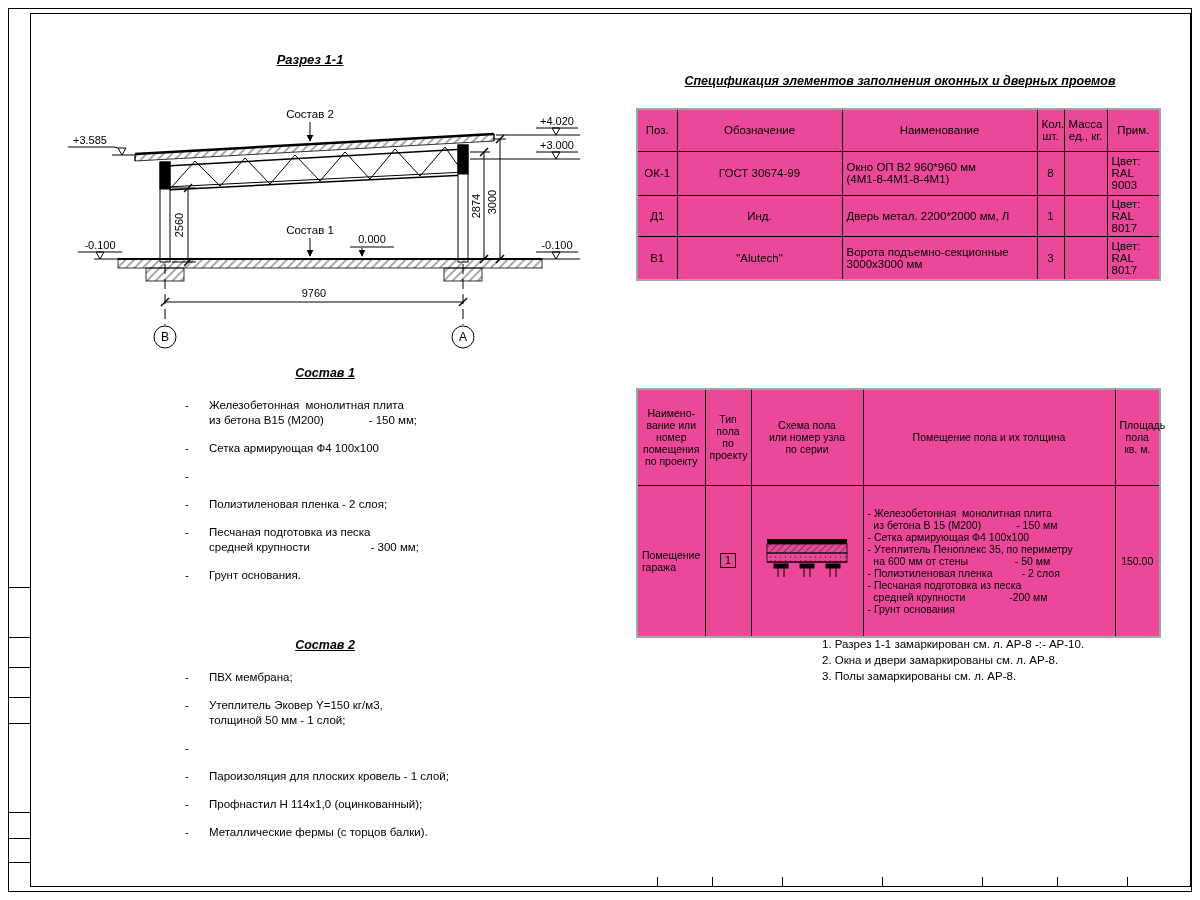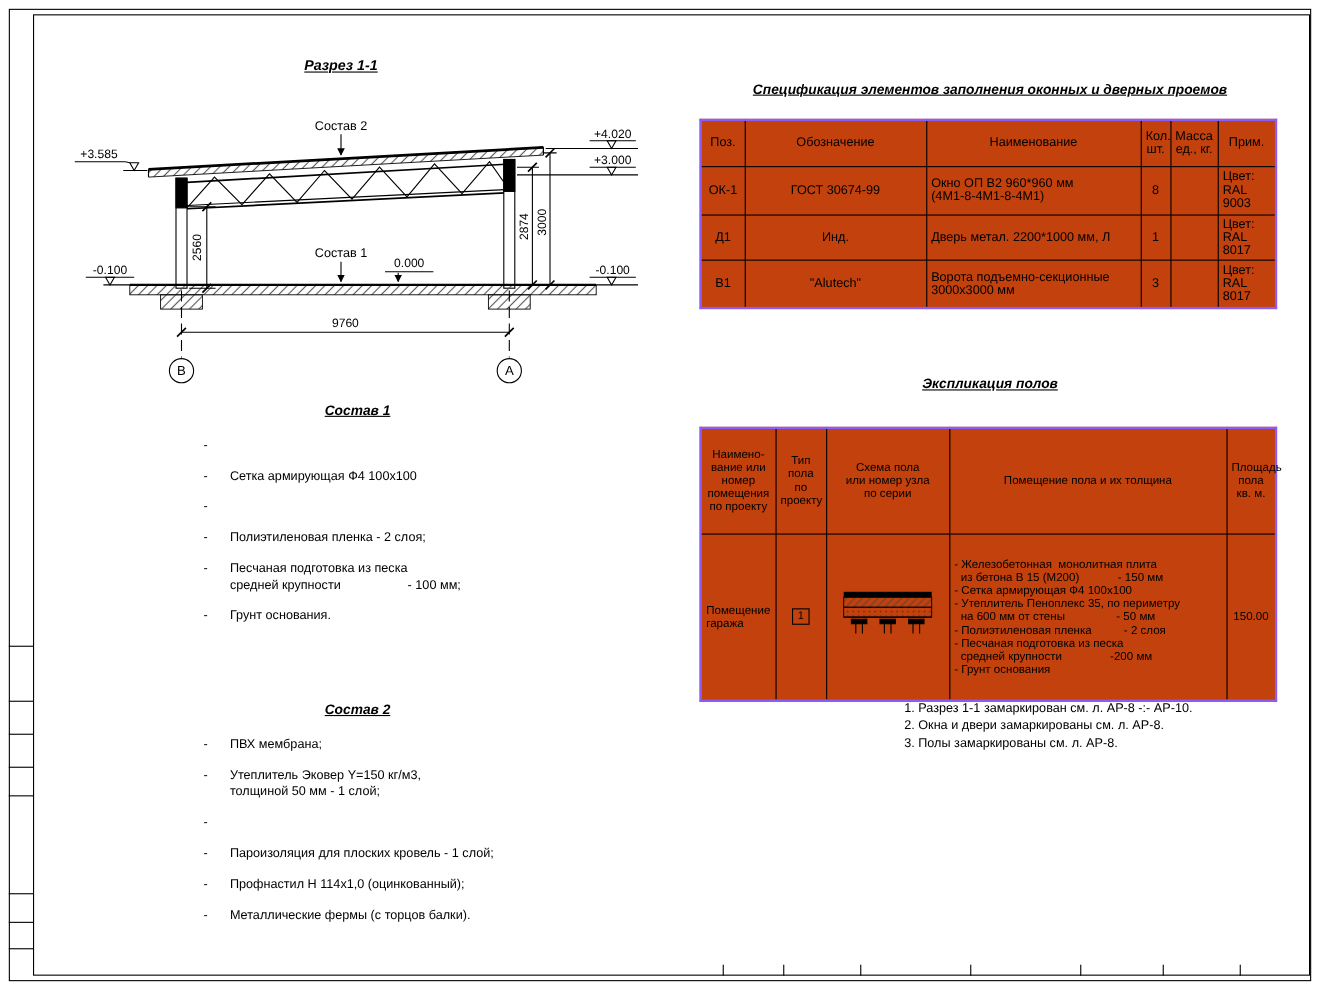--- a/index.html
+++ b/index.html
@@ -8,21 +8,21 @@
         font-family:"Liberation Sans",sans-serif;overflow:hidden}
   .abs{position:absolute}
   .frame-outer{left:8px;top:8px;width:1184px;height:884px;border:1px solid #000}
   .frame-inner{left:30px;top:13px;width:1161px;height:874px;border:1px solid #000}
   .hline{height:1px;background:#000}
   .vtick{width:1px;background:#000}
   .heading{font-weight:bold;font-style:italic;text-decoration:underline;text-align:center}
   .li{display:flex;margin-bottom:13px;font-size:11.5px;line-height:15px}
   .li .dash{width:34px;padding-left:10px}
   .li .txt{white-space:pre-wrap;flex:1}
-  table.gost{border-collapse:collapse;table-layout:fixed;border:2px solid #8b5cf6;background:#c2410c}
+  table.gost{border-collapse:collapse;table-layout:fixed;border:2px solid #a3a3a3;background:#ec4899}
   table.gost td{border:1px solid #000;padding:2px 4px;vertical-align:middle;font-size:11.5px}
   .ctr{text-align:center}
   .prl{white-space:pre-line}
   .prw{white-space:pre-wrap}
   .small{font-size:10px}
   .hdr{text-align:center;white-space:pre-line}
   table.expl td{font-size:10.5px}
   .type-box{display:inline-block;border:1px solid #000;padding:0 4px;font-size:10px;line-height:13px}
   svg text{font-family:"Liberation Sans",sans-serif}
 </style>
@@ -160,36 +160,38 @@
       <text transform="rotate(-90 436 110)" x="436" y="110" text-anchor="middle">3000</text>
       <text x="105" y="249" text-anchor="middle" font-size="12">В</text>
       <text x="403" y="249" text-anchor="middle" font-size="12">А</text>
     </g>
   </svg>
 
   <div class="abs" style="left:175px;top:366px;width:300px">
     <div class="heading" style="font-size:12.5px;margin-bottom:18px">Состав 1</div>
     <div class="li">
         <span class="dash">-</span>
+        <span class="txt">Железобетонная  монолитная плита
+из бетона В15 (М200)              - 150 мм;</span>
       </div>
     <div class="li">
         <span class="dash">-</span>
         <span class="txt">Сетка армирующая Ф4 100х100</span>
       </div>
     <div class="li">
         <span class="dash">-</span>
       </div>
     <div class="li">
         <span class="dash">-</span>
         <span class="txt">Полиэтиленовая пленка - 2 слоя;</span>
       </div>
     <div class="li">
         <span class="dash">-</span>
         <span class="txt">Песчаная подготовка из песка
-средней крупности                   - 100 мм;</span>
+средней крупности                   - 300 мм;</span>
       </div>
     <div class="li">
         <span class="dash">-</span>
         <span class="txt">Грунт основания.</span>
       </div>
   </div>
 
   <div class="abs" style="left:175px;top:638px;width:300px">
     <div class="heading" style="font-size:12.5px;margin-bottom:18px">Состав 2</div>
     <div class="li">
@@ -246,40 +248,39 @@
       <td class="prl">Окно ОП В2 960*960 мм
 (4М1-8-4М1-8-4М1)</td>
       <td class="ctr">8</td>
       <td></td>
       <td class="prl small">Цвет:
 RAL 9003</td>
     </tr>
     <tr style="height:32px">
       <td class="ctr">Д1</td>
       <td class="ctr">Инд.</td>
-      <td class="prl">Дверь метал. 2200*1000 мм, Л</td>
+      <td class="prl">Дверь метал. 2200*2000 мм, Л</td>
       <td class="ctr">1</td>
       <td></td>
       <td class="prl small">Цвет:
 RAL 8017</td>
     </tr>
     <tr style="height:44px">
       <td class="ctr">В1</td>
       <td class="ctr">"Alutech"</td>
       <td class="prl">Ворота подъемно-секционные
 3000х3000 мм</td>
       <td class="ctr">3</td>
       <td></td>
       <td class="prl small">Цвет:
 RAL 8017</td>
     </tr>
   </tbody>
     </table>
 
-  <div class="abs heading" style="left:620px;top:342px;width:560px;font-size:12.5px">Экспликация полов</div>
 
   <table class="gost expl abs" style="left:636px;top:388px;width:523px">
     <colgroup>
       <col style="width:68px">
         <col style="width:46px">
         <col style="width:112px">
       <col style="width:252px">
         <col style="width:45px">
     </colgroup>
     <tbody>

